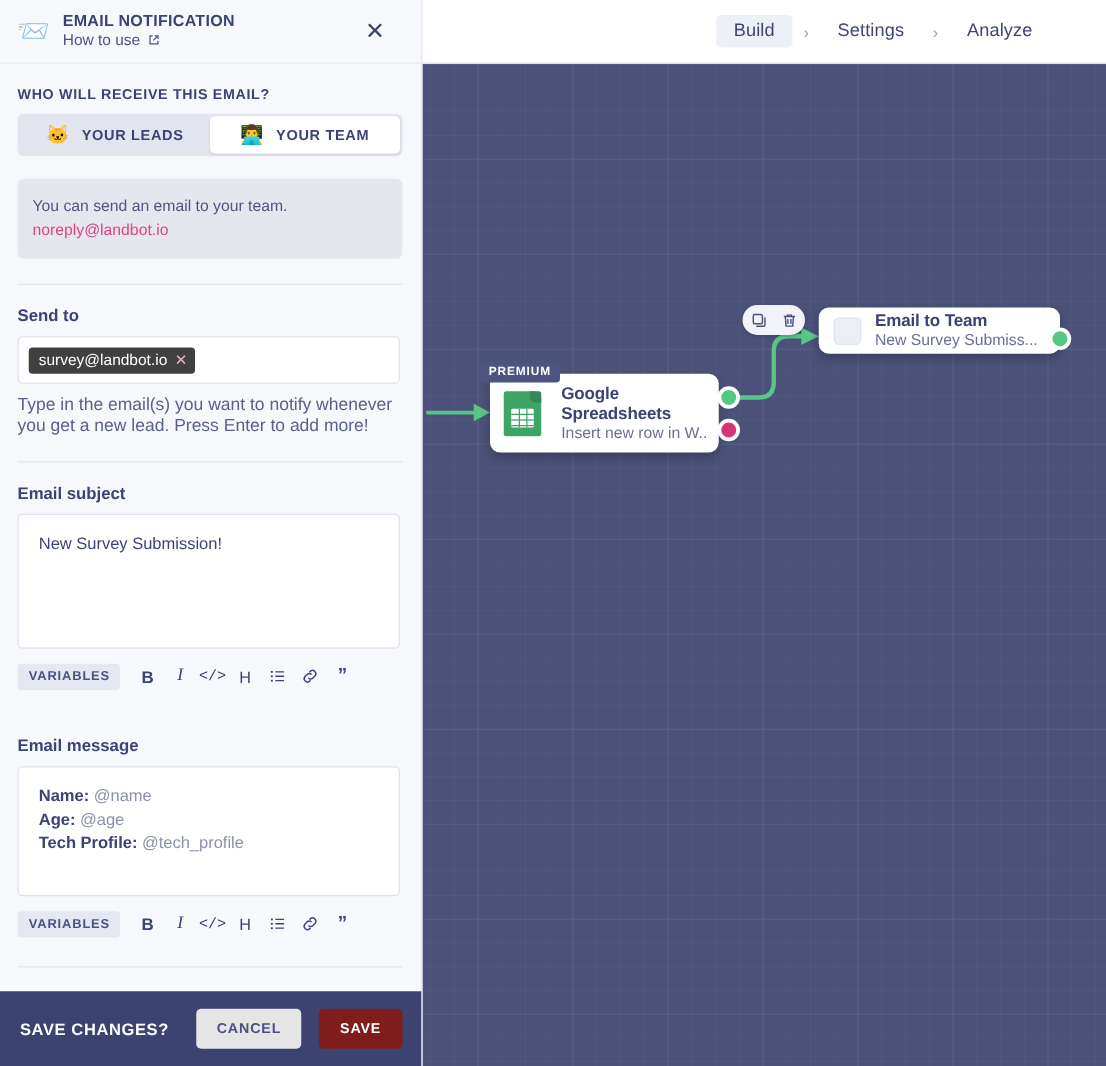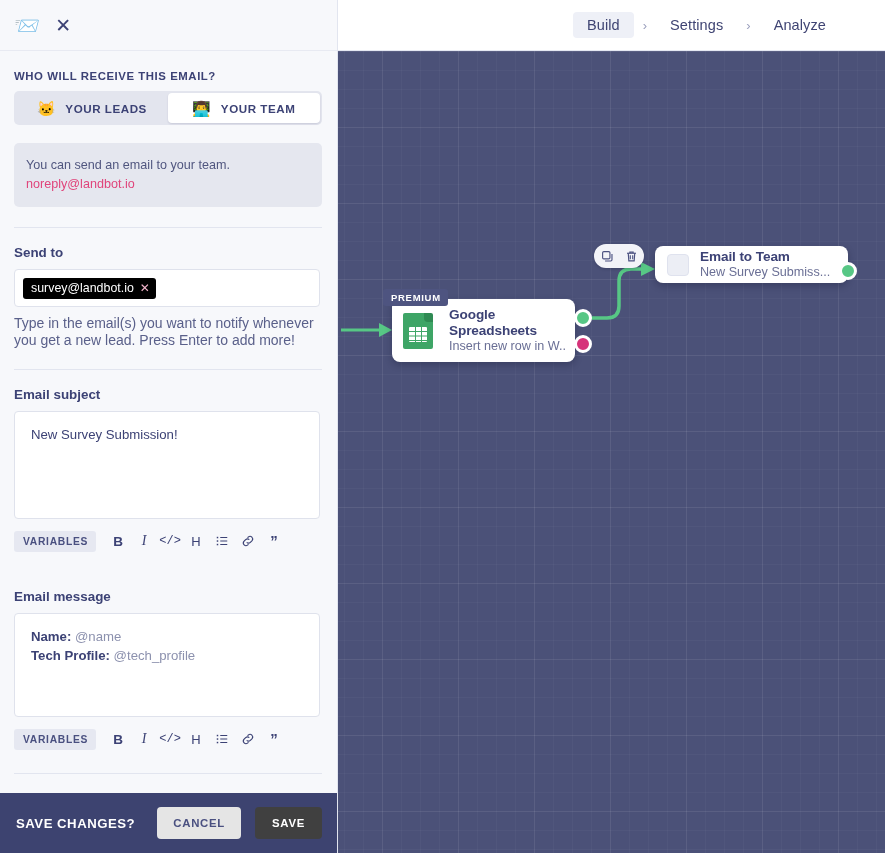--- a/index.html
+++ b/index.html
@@ -344,21 +344,21 @@
     background: #ffffff;
     border: 1px solid #dfe2ec;
     border-radius: 4px;
     display: flex;
     align-items: center;
     padding: 0 8px;
     gap: 6px;
     cursor: text;
   }
   .chip {
-    background: #000000;
+    background: #404040;
     color: #ffffff;
     border-radius: 3px;
     font-size: 12.4px;
     padding: 3px 6px 4px 8px;
     display: inline-flex;
     align-items: center;
     gap: 6px;
     line-height: 14px;
   }
   .chip .chip-x {
@@ -457,21 +457,21 @@
     font-weight: bold;
     letter-spacing: .7px;
     border: none;
     border-radius: 4px;
     padding: 10px 16px;
     margin-right: 14px;
     cursor: pointer;
     font-family: "Liberation Sans", sans-serif;
   }
   #btn-save {
-    background: #404040;
+    background: #7f1d1d;
     color: #ffffff;
     font-size: 11.4px;
     font-weight: bold;
     letter-spacing: .7px;
     border: none;
     border-radius: 4px;
     padding: 10px 17px;
     cursor: pointer;
     font-family: "Liberation Sans", sans-serif;
   }
@@ -541,20 +541,33 @@
       <div class="crumb">Settings</div>
       <div class="crumb-sep">›</div>
       <div class="crumb">Analyze</div>
     </div>
   </div>
 
   <div id="panel">
 
     <div id="panel-header">
       <div id="panel-emoji">📨</div>
+      <div id="panel-header-text">
+        <div id="panel-title">EMAIL NOTIFICATION</div>
+        <div id="panel-howto">
+          <span>How to use</span>
+          <span class="ext">
+            <svg width="10" height="10" viewBox="0 0 12 12" fill="none" stroke="#4c5283" stroke-width="1.2" style="vertical-align:-1px">
+              <path d="M5 2H2.4v7.6H10V7"></path>
+              <path d="M7 2h3v3"></path>
+              <path d="M10 2L5.6 6.4"></path>
+            </svg>
+          </span>
+        </div>
+      </div>
       <div id="panel-close">✕</div>
     </div>
 
     <div id="panel-body">
 
       <div class="section-label">WHO WILL RECEIVE THIS EMAIL?</div>
 
       <div id="recipient-toggle">
         <div class="seg">
           <span class="seg-emoji">🐱</span>
@@ -615,20 +628,24 @@
         </div>
       </div>
 
       <div class="field-label" style="margin-top:36px">Email message</div>
       <div class="editor-box" id="message-editor">
         <div class="msg-line">
           <b>Name:</b>
           <span class="msg-var">@name</span>
         </div>
         <div class="msg-line">
+          <b>Age:</b>
+          <span class="msg-var">@age</span>
+        </div>
+        <div class="msg-line">
           <b>Tech Profile:</b>
           <span class="msg-var">@tech_profile</span>
         </div>
       </div>
       <div class="editor-toolbar">
         <div class="tb-variables">VARIABLES</div>
         <div class="tb-btn bold">B</div>
         <div class="tb-btn ital">I</div>
         <div class="tb-btn code">&lt;/&gt;</div>
         <div class="tb-btn head">H</div>

